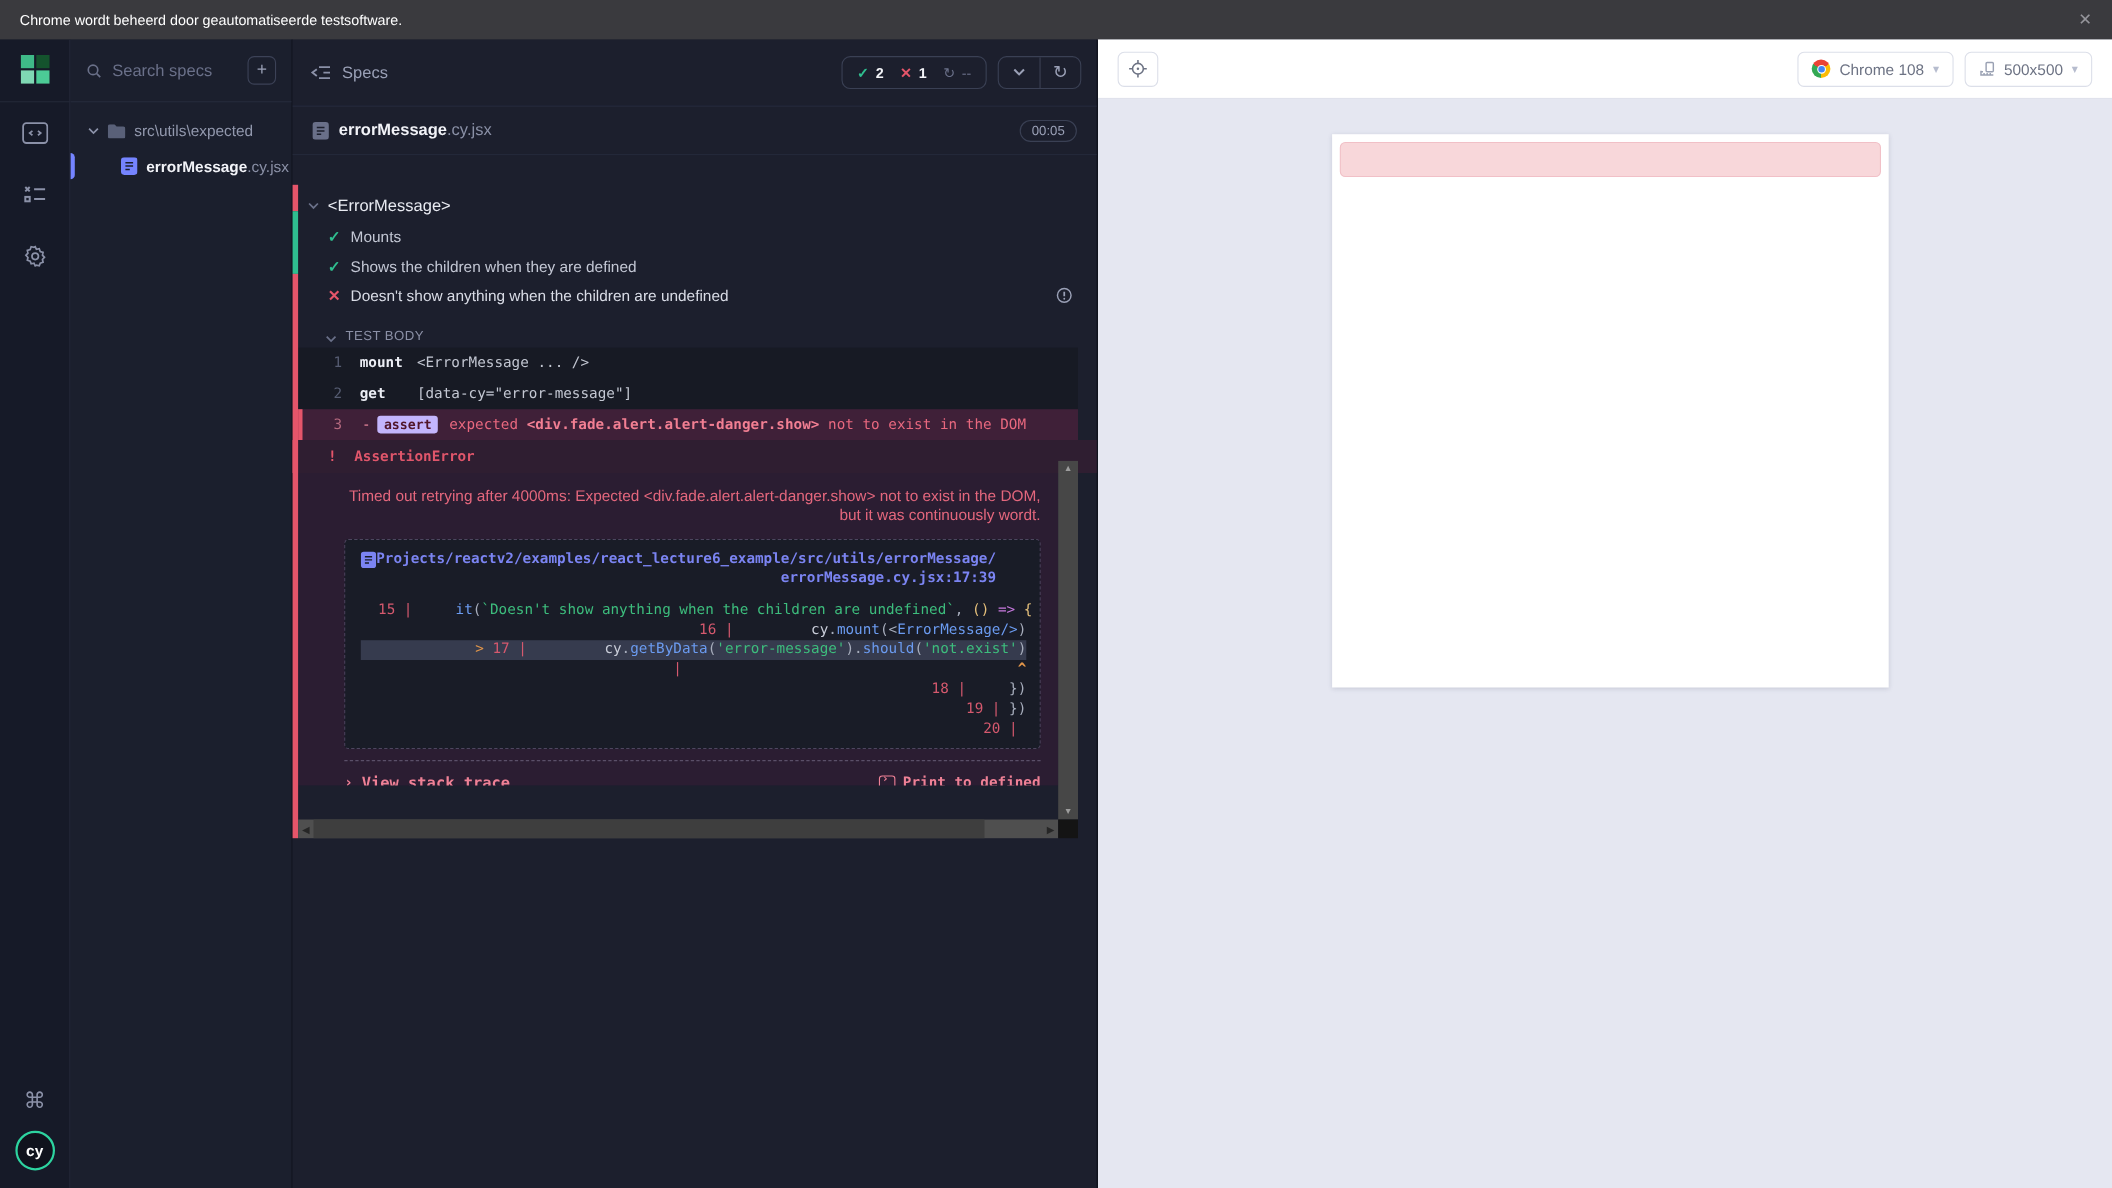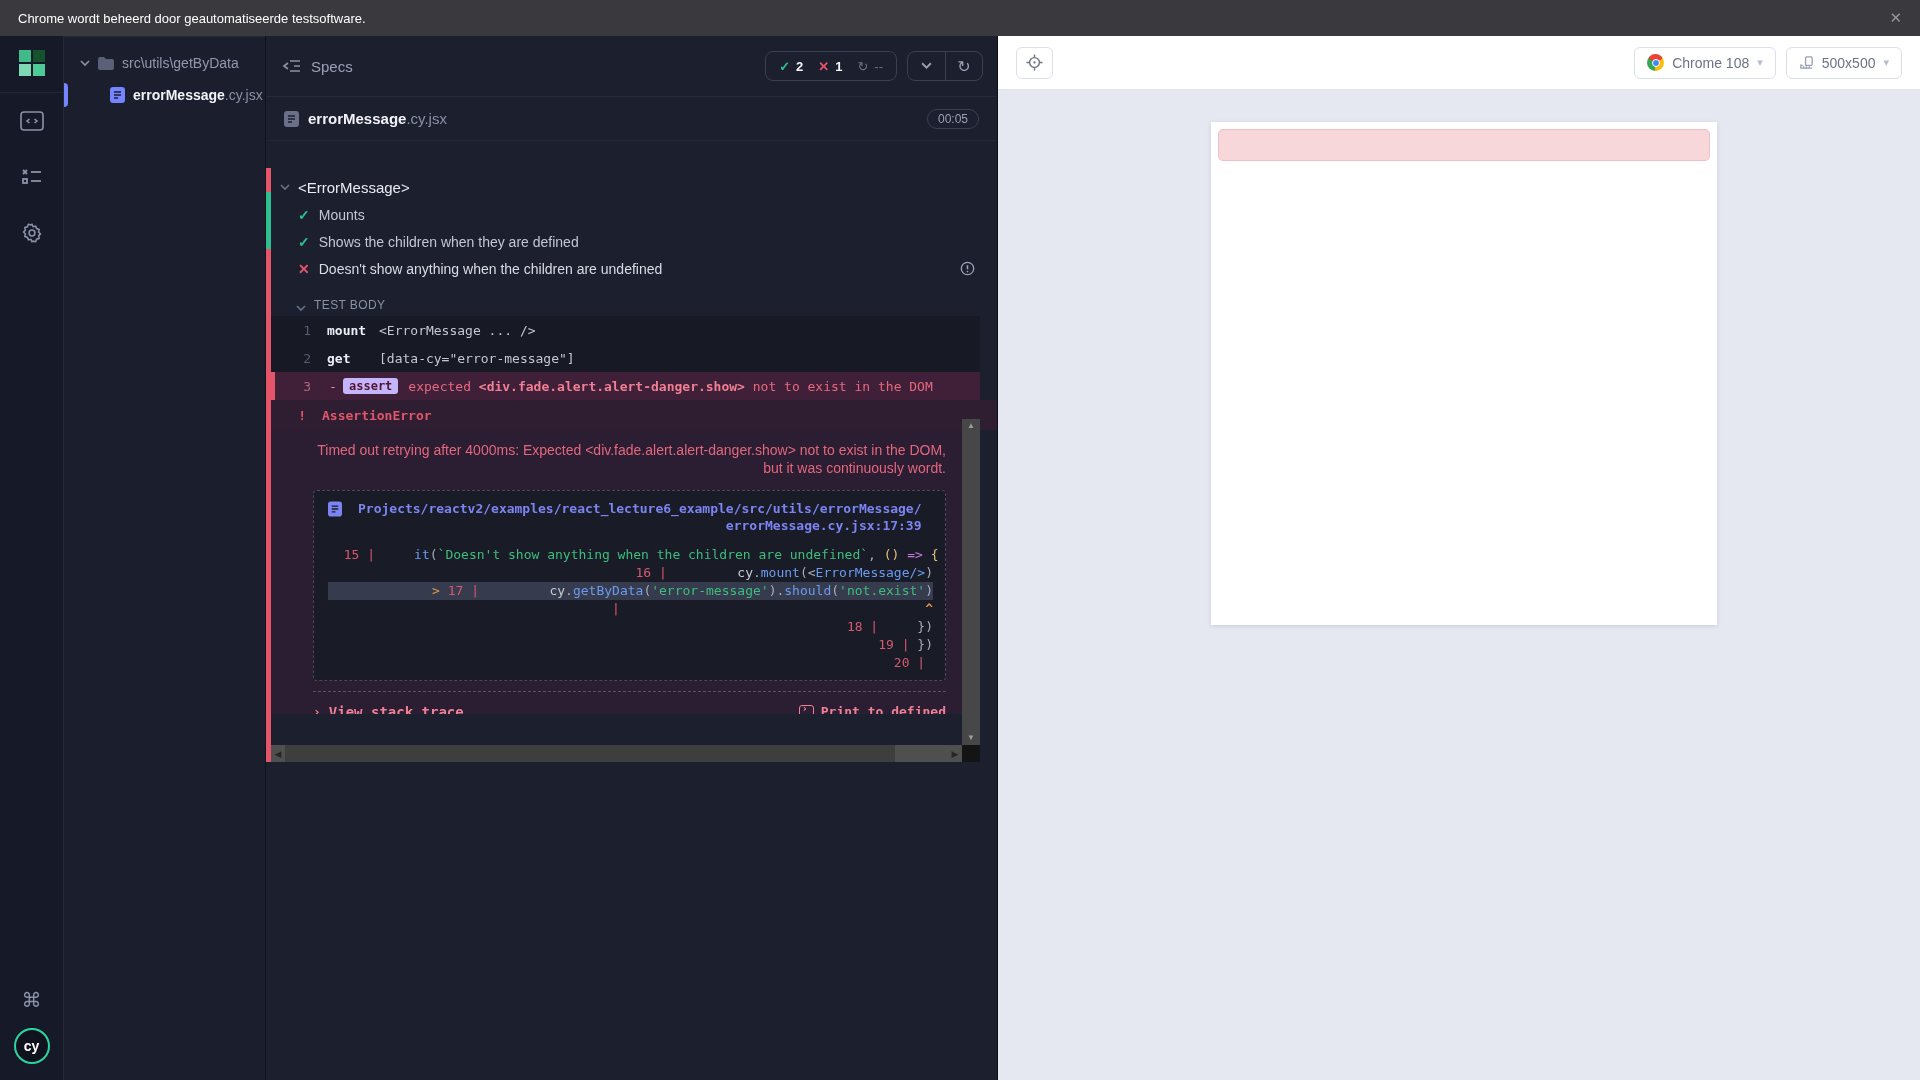--- a/index.html
+++ b/index.html
@@ -84,21 +84,21 @@
   .assert-badge{background:#c4b5fd;color:#511629;font-weight:bold;border-radius:3px;padding:1px 6px;margin-right:10px;font-size:12px;}
   .err-t{color:#e8687f;}
   .err-b{color:#f27f93;font-weight:bold;}
   .assert-row{height:30px;display:flex;align-items:center;background:#2f1e31;border-left:4px solid #e5556a;font-size:13px;}
   .assert-row .mark{width:52px;text-align:right;padding-right:16px;color:#e5556a;font-weight:bold;}
   .assert-row .aname{color:#e0566b;font-weight:bold;}
 
   .error-panel{margin-left:5px;width:691px;height:284px;background:#2b1d32;padding:11px 16px 0 42px;overflow:hidden;text-align:right;}
   .err-msg{color:#e4677d;font-size:14px;line-height:18px;white-space:nowrap;}
   .code-frame{margin-top:13px;border:1px dashed #4e4660;border-radius:4px;background:#191c27;padding:9px 12px 8px 14px;}
-  .file-link{display:flex;gap:16px;}
+  .file-link{display:flex;gap:0;}
   .file-link .lk{color:#7b84f2;font-weight:bold;font-size:13px;line-height:17px;white-space:pre;}
   .code{margin-top:12px;font-size:13px;line-height:18px;white-space:pre;}
   .cl{height:18px;}
   .cl .gut{color:#d5596e;}
   .cl.hl{background:#363b4e;}
   .cl .arrow{color:#e2964a;}
   .tk-pln{color:#c8ccd8;}.tk-fn{color:#6b9bf0;}.tk-str{color:#3dbd7d;}.tk-pun{color:#a7adbc;}
   .tk-gold{color:#e5c07b;}.tk-arrow{color:#c678dd;}.tk-caret{color:#e2964a;font-weight:bold;}
   .err-footer{display:flex;align-items:center;height:40px;margin-top:10px;border-top:1px dashed #5a4f68;}
   .stack{display:flex;align-items:center;gap:8px;color:#ef8196;font-weight:bold;font-size:14px;}
@@ -171,29 +171,37 @@
     <div class="rail-spacer"></div>
     <div class="rail-btn">
         <span class="cmd-glyph">⌘</span>
       </div>
     <div class="cy-badge">
         <span>cy</span>
       </div>
   </div>
 
   <div class="spec-panel">
+    <div class="search-row">
+      <svg width="15" height="15" viewBox="0 0 16 16" fill="none" stroke="#6a7089" stroke-width="1.6">
+          <circle cx="7" cy="7" r="4.6"></circle>
+          <path d="M10.6 10.6L14 14"></path>
+        </svg>
+      <input placeholder="Search specs" style="">
+      <div class="add-btn">+</div>
+    </div>
     <div class="panel-div"></div>
     <div class="tree-row">
       <svg width="10" height="7" viewBox="0 0 10 7" fill="none" stroke="#8b91a8" stroke-width="1.6">
           <path d="M1 1l4 4 4-4"></path>
         </svg>
       <svg width="16" height="13" viewBox="0 0 16 13" fill="#596078">
           <path d="M0 2a2 2 0 0 1 2-2h4l2 2h6a2 2 0 0 1 2 2v7a2 2 0 0 1-2 2H2a2 2 0 0 1-2-2z"></path>
         </svg>
-      <span>src\utils\getByData</span>
+      <span>src\utils\expected</span>
     </div>
     <div class="tree-row file">
       <span class="active-bar"></span>
       <svg width="15" height="16" viewBox="0 0 15 16" fill="#7584ff">
           <rect width="15" height="16" rx="3"></rect>
           <path d="M4 5h7M4 8h7M4 11h4" stroke="#1b1f2d" stroke-width="1.4"></path>
         </svg>
       <span><span class="file-name">errorMessage</span><span class="file-ext">.cy.jsx</span></span>
     </div>
   </div>

